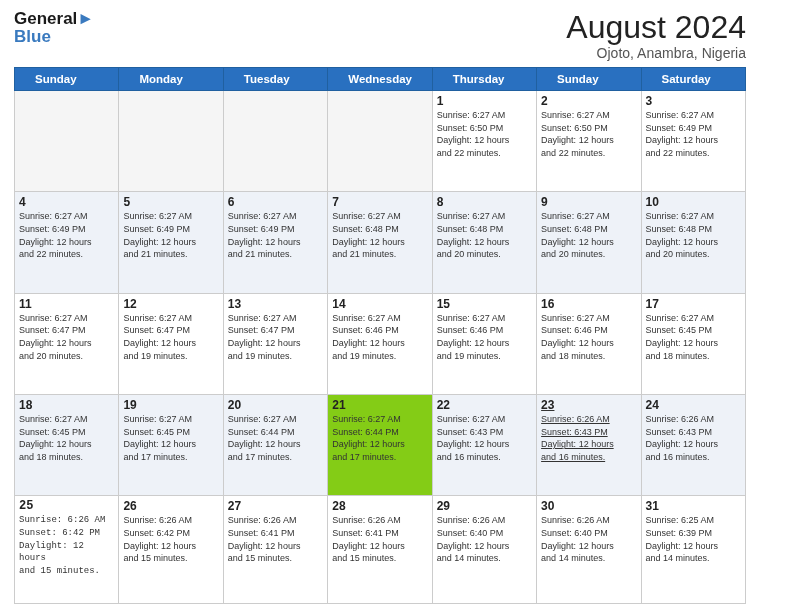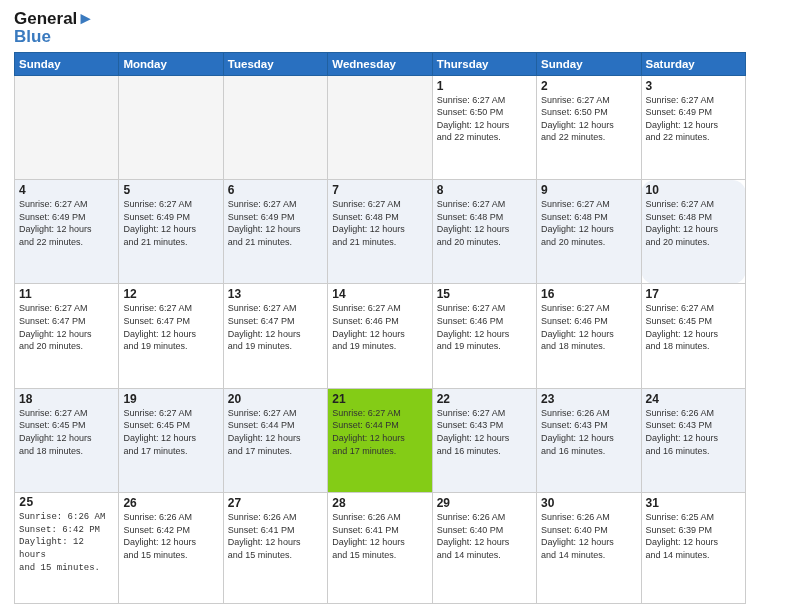--- a/index.html
+++ b/index.html
@@ -45,21 +45,21 @@
       border: 1px solid #ccc;
       border-collapse: collapse;
       width: 100%;
       table-layout: fixed;
     }
     .calendar th {
       background: #2970c0;
       color: #fff;
       font-size: 11.5px;
       font-weight: bold;
-      padding: 5px 4px;
+      padding: 5px 20px;
       border: 1px solid #2060a0;
       text-align: left;
     }
     .calendar td {
       border: 1px solid #ccc;
       vertical-align: top;
       padding: 3px 4px;
       font-size: 9.5px;
       color: #333;
       background: #fff;
@@ -99,20 +99,24 @@
 <div class="page">
   <div class="header">
     <div class="logo">
       <div>
         <div style="font-size:17px;font-weight:bold;color:#1a1a1a;line-height:1.05;">
           General<span style="color:#3a7abf;">►</span>
         </div>
         <div style="font-size:17px;font-weight:bold;color:#3a7abf;line-height:1.05;">Blue</div>
       </div>
     </div>
+    <div class="title-area">
+      <div class="month-title">August 2024</div>
+      <div class="location">Ojoto, Anambra, Nigeria</div>
+    </div>
   </div>
 
   <table class="calendar">
     <thead>
       <tr>
       <th>Sunday</th>
           <th>Monday</th>
           <th>Tuesday</th>
           <th>Wednesday</th>
           <th>Thursday</th>
@@ -184,21 +188,21 @@
 Daylight: 12 hours
 and 20 minutes.</div>
           </td>
           <td style="background: rgb(238, 242, 248);">
             <span class="day-num">9</span>
             <div class="day-info" style="white-space: pre-line;">Sunrise: 6:27 AM
 Sunset: 6:48 PM
 Daylight: 12 hours
 and 20 minutes.</div>
           </td>
-          <td style="background: rgb(238, 242, 248); border-radius: 14px;">
+          <td style="background: rgb(238, 242, 248);">
             <span class="day-num">10</span>
             <div class="day-info" style="white-space: pre-line;">Sunrise: 6:27 AM
 Sunset: 6:48 PM
 Daylight: 12 hours
 and 20 minutes.</div>
           </td>
         </tr>
         <tr>
           <td style="background: rgb(255, 255, 255);">
             <span class="day-num">11</span>
@@ -279,21 +283,21 @@
 Daylight: 12 hours
 and 17 minutes.</div>
           </td>
           <td style="background: rgb(238, 242, 248);">
             <span class="day-num">22</span>
             <div class="day-info" style="white-space: pre-line;">Sunrise: 6:27 AM
 Sunset: 6:43 PM
 Daylight: 12 hours
 and 16 minutes.</div>
           </td>
-          <td style="background: rgb(238, 242, 248);">
+          <td style="background: rgb(238, 242, 248); text-decoration: underline;">
             <span class="day-num">23</span>
             <div class="day-info" style="white-space: pre-line;">Sunrise: 6:26 AM
 Sunset: 6:43 PM
 Daylight: 12 hours
 and 16 minutes.</div>
           </td>
           <td style="background: rgb(238, 242, 248);">
             <span class="day-num">24</span>
             <div class="day-info" style="white-space: pre-line;">Sunrise: 6:26 AM
 Sunset: 6:43 PM

